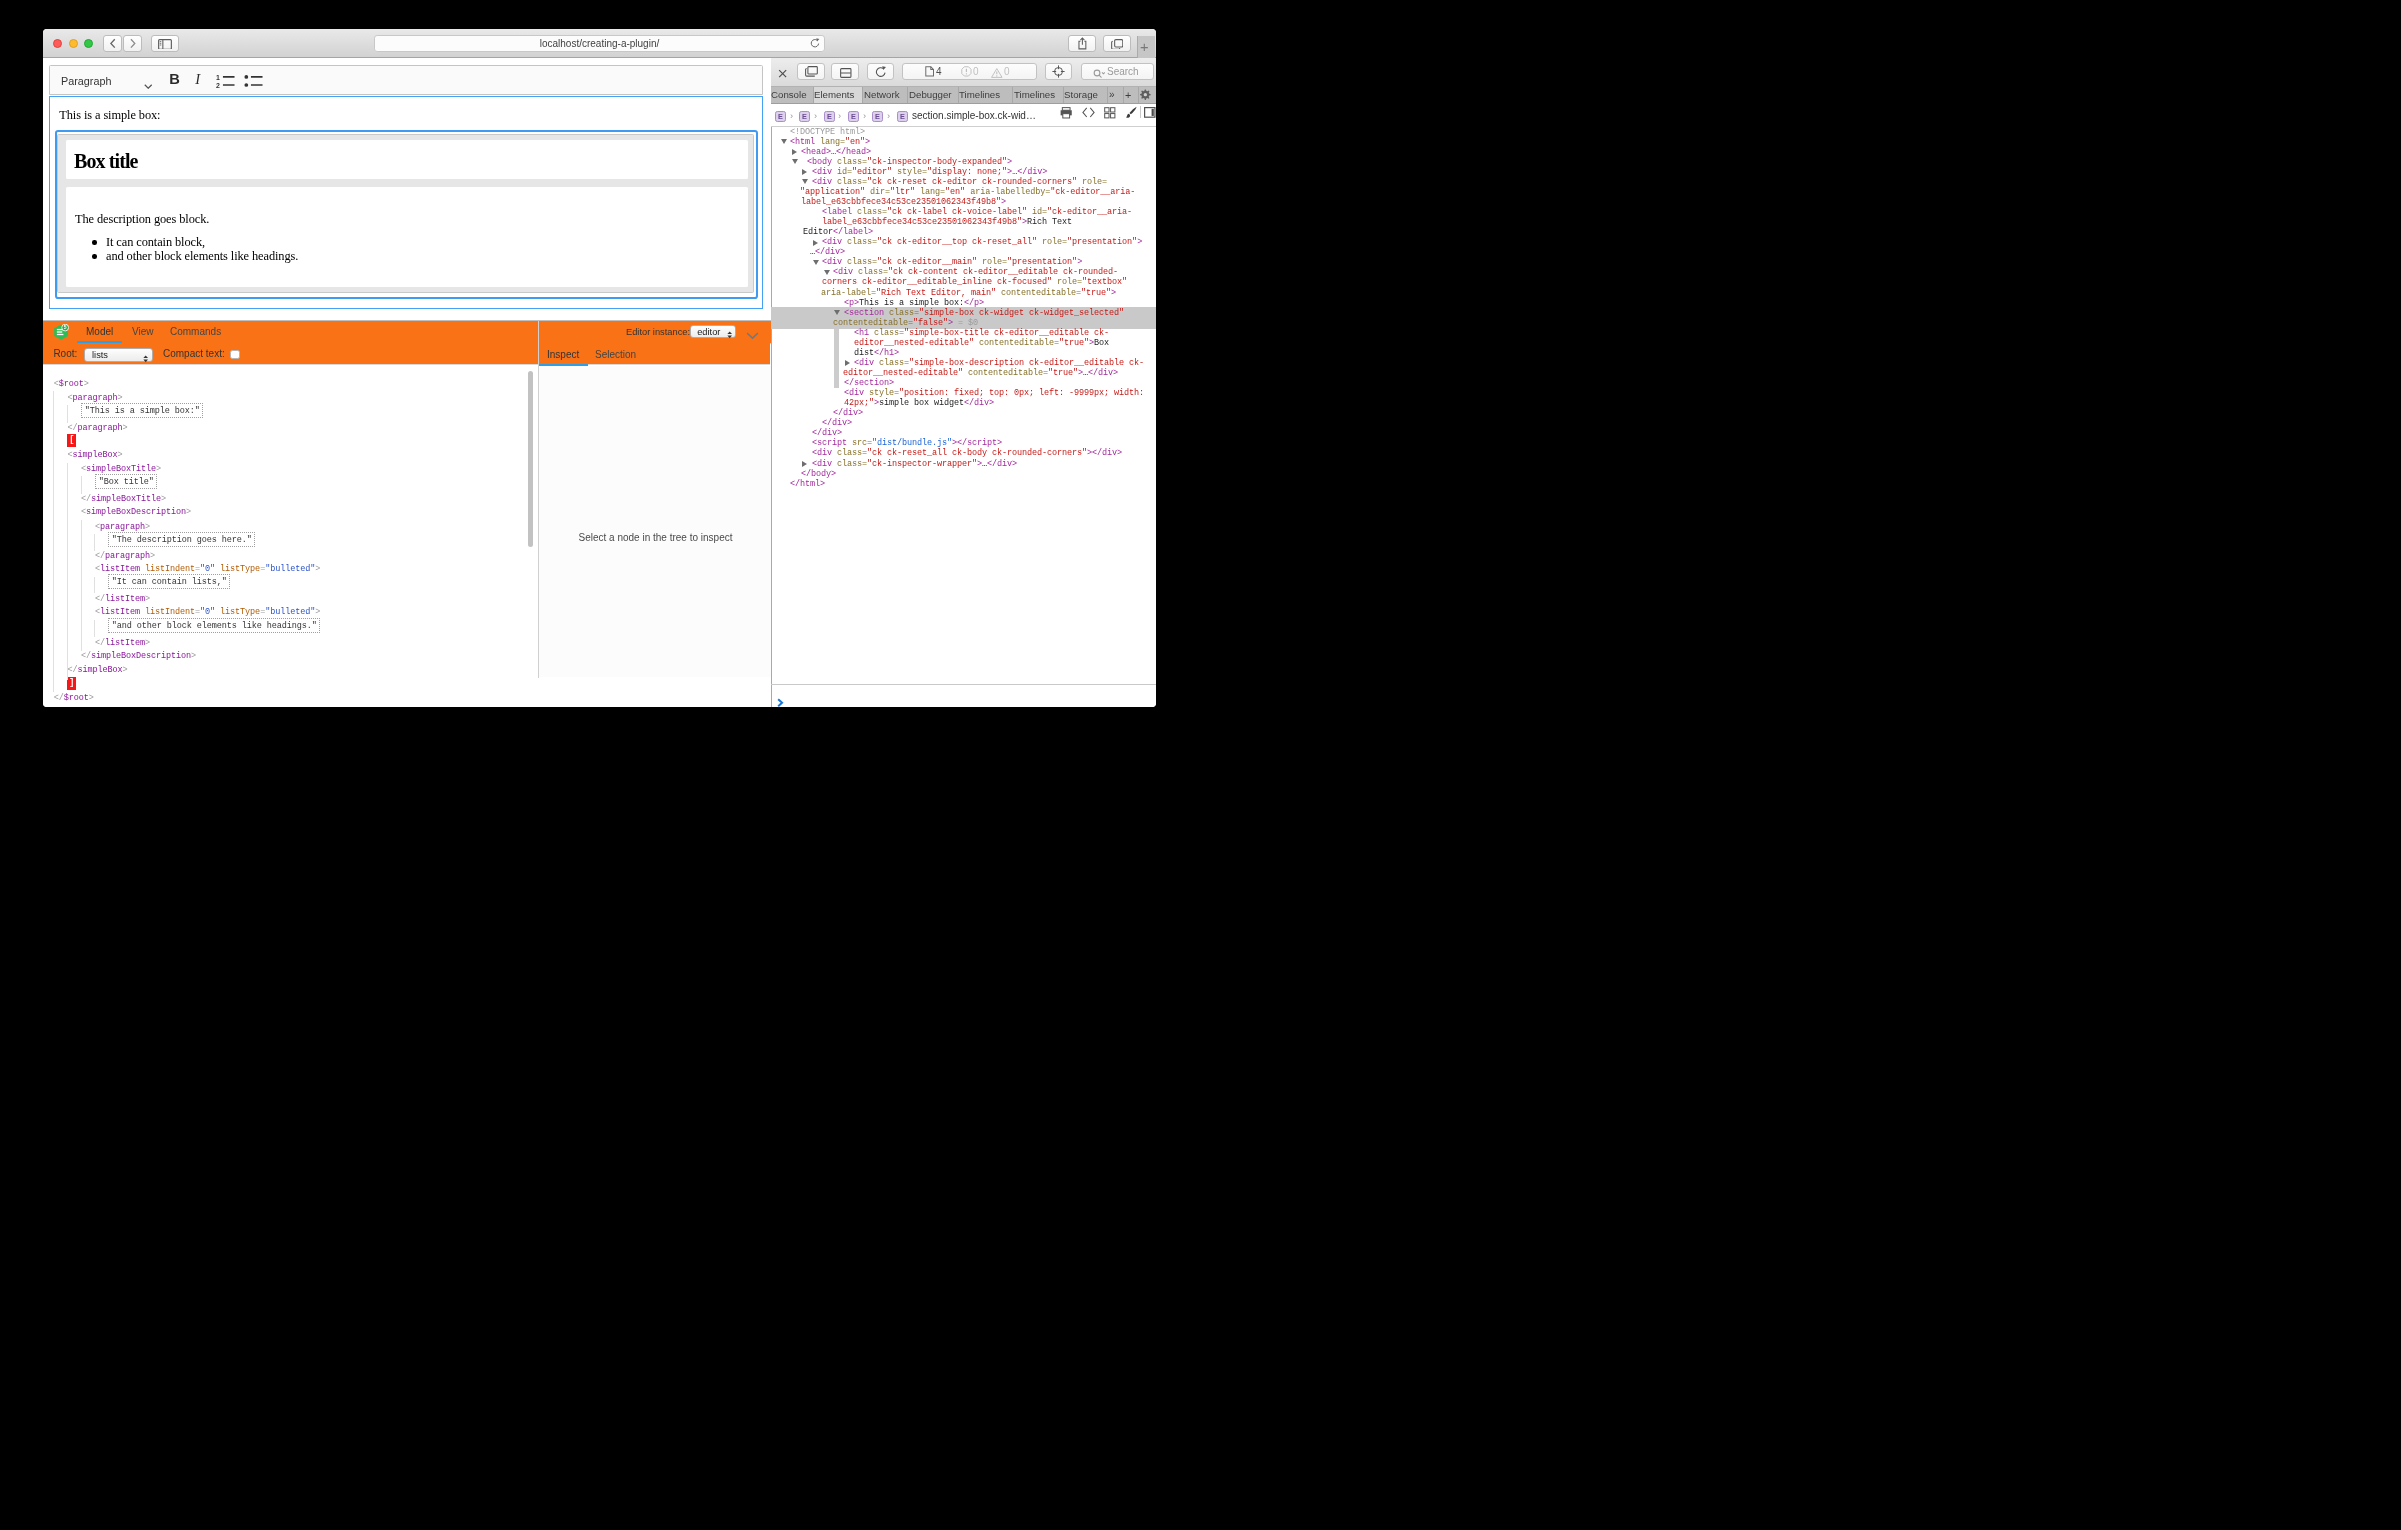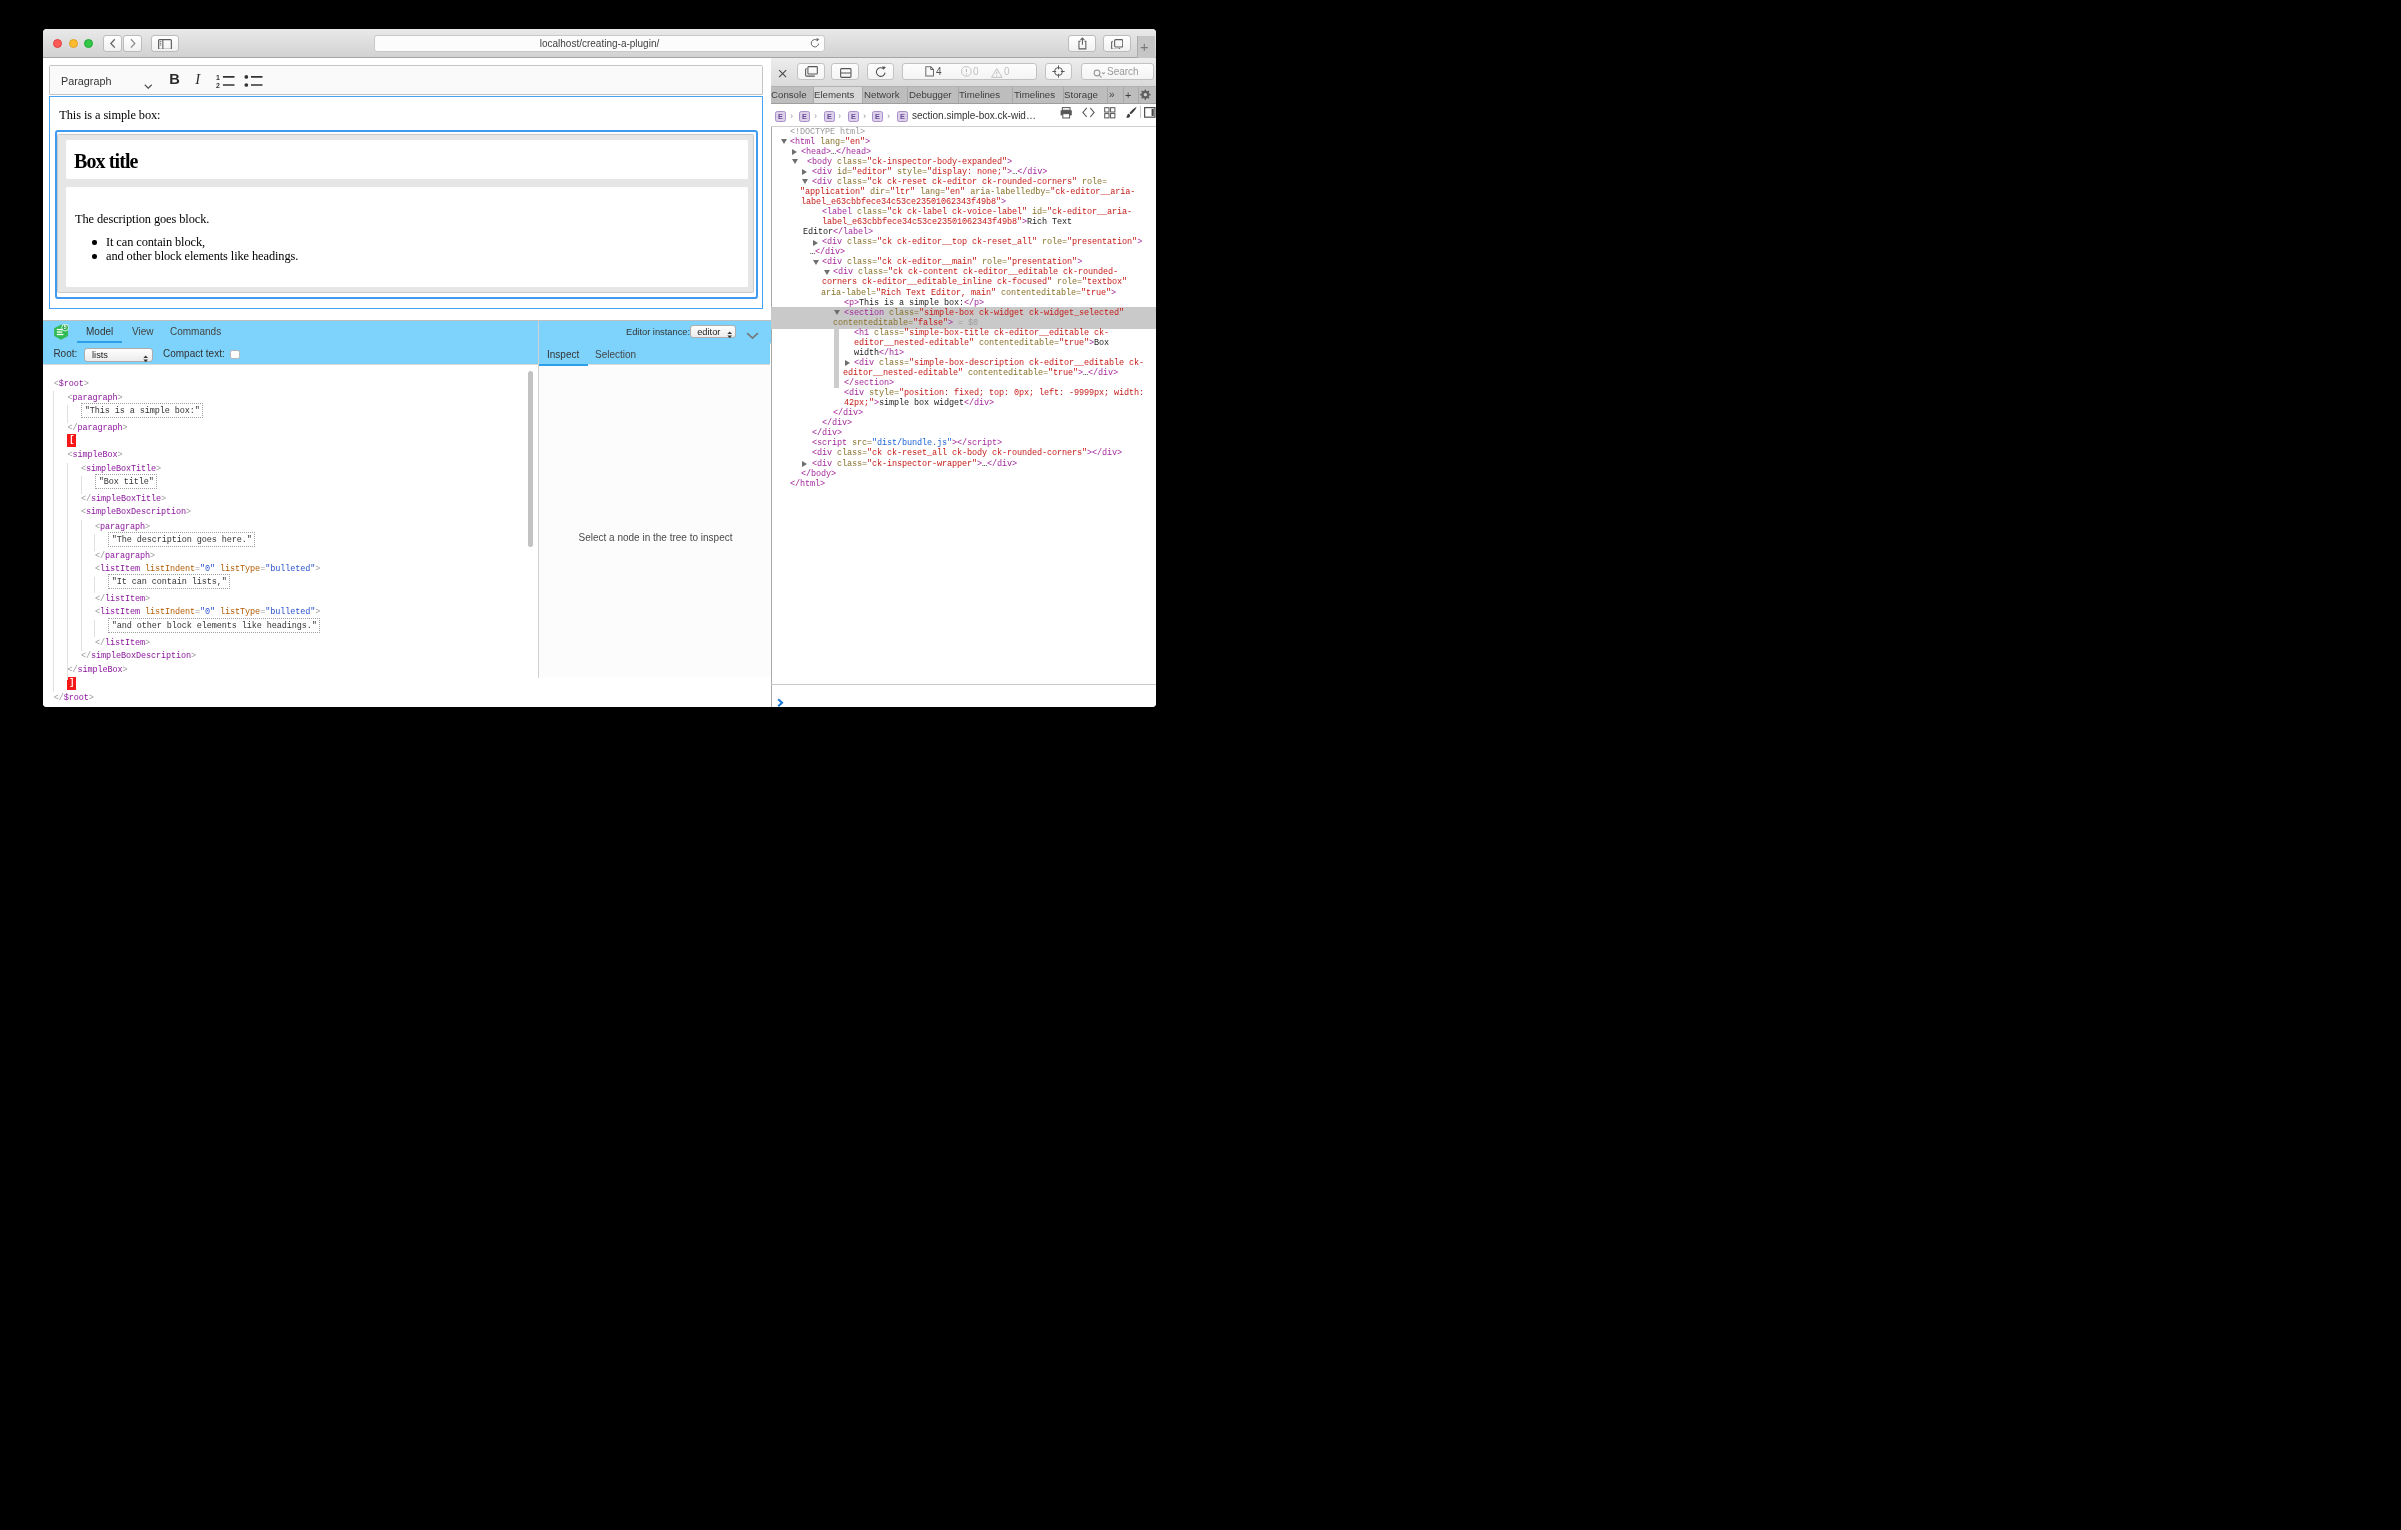--- a/index.html
+++ b/index.html
@@ -25,21 +25,21 @@
 .serif { font-family:"Liberation Serif", serif; color:#000; }
 
 #wring { position:absolute; left:11.5px; top:101px; width:703px; height:169px;
   border:2.6px solid #3f9bf1; border-radius:3.1px; background:#fff; }
 #wgray { position:absolute; left:0.5px; top:2.2px; width:697px; height:159px; background:#e6e6e6;
   border:0.8px solid #c9c9c9; border-radius:1.5px; }
 .band { position:absolute; left:7.6px; width:682px; background:#fff; border-radius:1.5px; }
 
 #ckpanel { position:absolute; left:0; top:291px; width:728px; height:357px;
   border-top:0.8px solid #bfbfbf; background:#fff; }
-.ckbar { position:absolute; left:0; width:728px; background:#7dd3fc; }
+.ckbar { position:absolute; left:0; width:728px; background:#f97316; }
 .cktab { position:absolute; top:0; font-size:10px; color:#333; }
 .sel { position:absolute; background:linear-gradient(#fefefe,#ececec); border:0.8px solid #adadad; border-radius:3.1px;
   font-size:9.3px; color:#222; }
 .ckrow { position:absolute; font:8.5px "Liberation Mono", monospace; white-space:pre; letter-spacing:-0.1px; }
 .cktxt { border:0.8px dotted #9f9f9f; background:#fff; padding:1.5px 2.7px; color:#333; }
 .ckred { background:#f61818; color:#fff; padding:1.2px 1.9px 1.9px; font-weight:bold; }
 
 #wi { position:absolute; left:728px; top:30px; width:385px; height:648px; background:#fff;
   border-left:0.8px solid #a9a9a9; }
 #wibar1 { position:absolute; left:728px; top:29px; width:385px; height:28.5px;
@@ -349,21 +349,21 @@
 <div class="tri-d" style="left:781px;top:241px"></div>
 <div class="dline" style="left:790px;top:238px"><span style="color:#a42a9d">&lt;div</span> <span style="color:#87702a">class=</span><span style="color:#c41a16">"ck ck-content ck-editor__editable ck-rounded-</span></div>
 <div class="dline" style="left:779px;top:248px"><span style="color:#c41a16">corners ck-editor__editable_inline ck-focused"</span> <span style="color:#87702a">role=</span><span style="color:#c41a16">"textbox"</span></div>
 <div class="dline" style="left:778px;top:259px"><span style="color:#87702a">aria-label=</span><span style="color:#c41a16">"Rich Text Editor, main"</span> <span style="color:#87702a">contenteditable=</span><span style="color:#c41a16">"true"</span><span style="color:#a42a9d">&gt;</span></div>
 <div class="dline" style="left:801px;top:269px"><span style="color:#a42a9d">&lt;p&gt;</span><span style="color:#222">This is a simple box:</span><span style="color:#a42a9d">&lt;/p&gt;</span></div>
 <div class="tri-d" style="left:791px;top:281px"></div>
 <div class="dline" style="left:801px;top:279px"><span style="color:#a42a9d">&lt;section</span> <span style="color:#87702a">class=</span><span style="color:#c41a16">"simple-box ck-widget ck-widget_selected"</span></div>
 <div class="dline" style="left:790px;top:289px"><span style="color:#87702a">contenteditable=</span><span style="color:#c41a16">"false"</span><span style="color:#a42a9d">&gt;</span> <span style="color:#9b9b9b">= $0</span></div>
 <div class="dline" style="left:811px;top:299px"><span style="color:#a42a9d">&lt;h1</span> <span style="color:#87702a">class=</span><span style="color:#c41a16">"simple-box-title ck-editor__editable ck-</span></div>
 <div class="dline" style="left:811px;top:309px"><span style="color:#c41a16">editor__nested-editable"</span> <span style="color:#87702a">contenteditable=</span><span style="color:#c41a16">"true"</span><span style="color:#a42a9d">&gt;</span><span style="color:#222">Box</span></div>
-<div class="dline" style="left:811px;top:319px"><span style="color:#222">width</span><span style="color:#a42a9d">&lt;/h1&gt;</span></div>
+<div class="dline" style="left:811px;top:319px"><span style="color:#222">dist</span><span style="color:#a42a9d">&lt;/h1&gt;</span></div>
 <div class="tri-r" style="left:802px;top:331px"></div>
 <div class="dline" style="left:811px;top:329px"><span style="color:#a42a9d">&lt;div</span> <span style="color:#87702a">class=</span><span style="color:#c41a16">"simple-box-description ck-editor__editable ck-</span></div>
 <div class="dline" style="left:800px;top:339px"><span style="color:#c41a16">editor__nested-editable"</span> <span style="color:#87702a">contenteditable=</span><span style="color:#c41a16">"true"</span><span style="color:#a42a9d">&gt;</span><span style="color:#222">…</span><span style="color:#a42a9d">&lt;/div&gt;</span></div>
 <div class="dline" style="left:801px;top:349px"><span style="color:#a42a9d">&lt;/section&gt;</span></div>
 <div class="dline" style="left:801px;top:359px"><span style="color:#a42a9d">&lt;div</span> <span style="color:#87702a">style=</span><span style="color:#c41a16">"position: fixed; top: 0px; left: -9999px; width:</span></div>
 <div class="dline" style="left:801px;top:369px"><span style="color:#c41a16">42px;"</span><span style="color:#a42a9d">&gt;</span><span style="color:#222">simple box widget</span><span style="color:#a42a9d">&lt;/div&gt;</span></div>
 <div class="dline" style="left:790px;top:379px"><span style="color:#a42a9d">&lt;/div&gt;</span></div>
 <div class="dline" style="left:779px;top:389px"><span style="color:#a42a9d">&lt;/div&gt;</span></div>
 <div class="dline" style="left:769px;top:399px"><span style="color:#a42a9d">&lt;/div&gt;</span></div>
 <div class="dline" style="left:769px;top:409px"><span style="color:#a42a9d">&lt;script</span> <span style="color:#87702a">src=</span><span style="color:#1c63d5">"dist/bundle.js"</span><span style="color:#a42a9d">&gt;&lt;/script&gt;</span></div>

